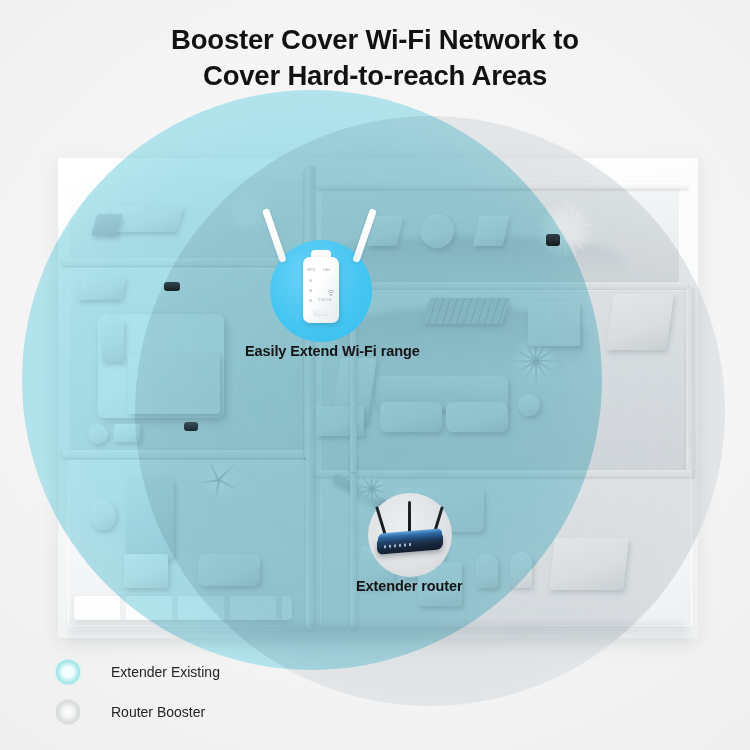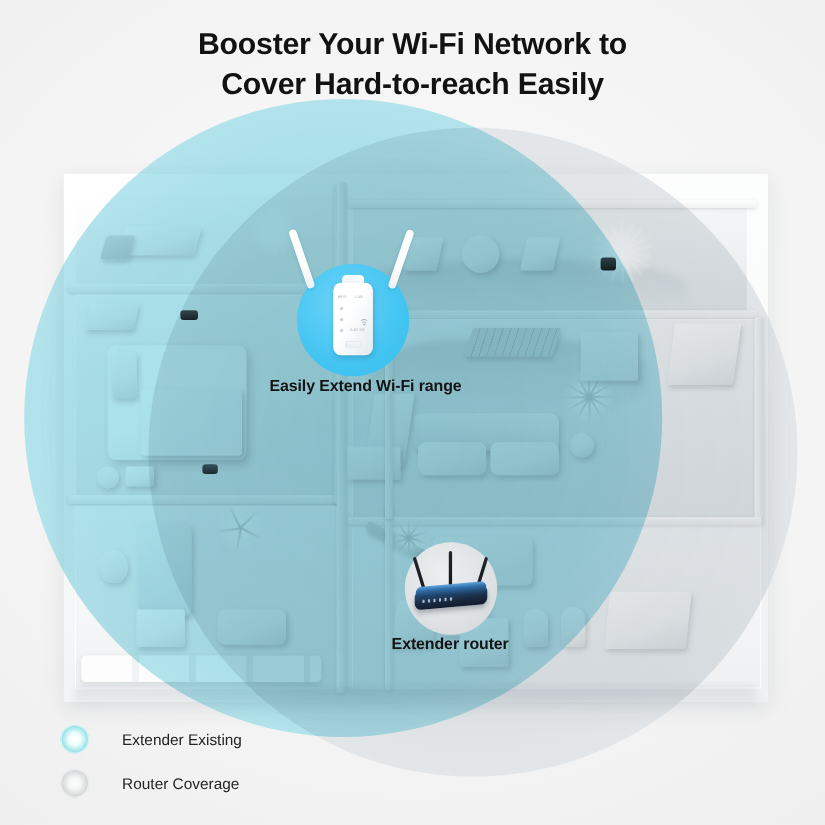--- a/index.html
+++ b/index.html
@@ -315,22 +315,22 @@
     letter-spacing: 0;
     white-space: nowrap;
   }
 </style>
 </head>
 <body>
 
 <div id="stage">
 
   <div class="headline">
-    <span class="l1">Booster Your Wi-Fi Network to</span>
-    <span class="l2">Cover Hard-to-reach Easily</span>
+    <span class="l1">Booster Cover Wi-Fi Network to</span>
+    <span class="l2">Cover Hard-to-reach Areas</span>
   </div>
 
   <div class="scene">
 
     <div class="floor">
 
       <div class="room" style="left:0;top:0;width:640px;height:480px;
                   background:linear-gradient(168deg,#ffffff 0%,#fafbfb 40%,#eef0f1 100%);
                   box-shadow:0 6px 18px rgba(150,158,165,.22);"></div>
 
@@ -567,18 +567,18 @@
 
   <div class="legend">
 
     <div class="legend-row">
       <div class="legend-swatch extender"></div>
       <div class="legend-text">Extender Existing</div>
     </div>
 
     <div class="legend-row">
       <div class="legend-swatch router"></div>
-      <div class="legend-text">Router Coverage</div>
+      <div class="legend-text">Router Booster</div>
     </div>
 
   </div>
 
 </div>
 
 </body></html>

